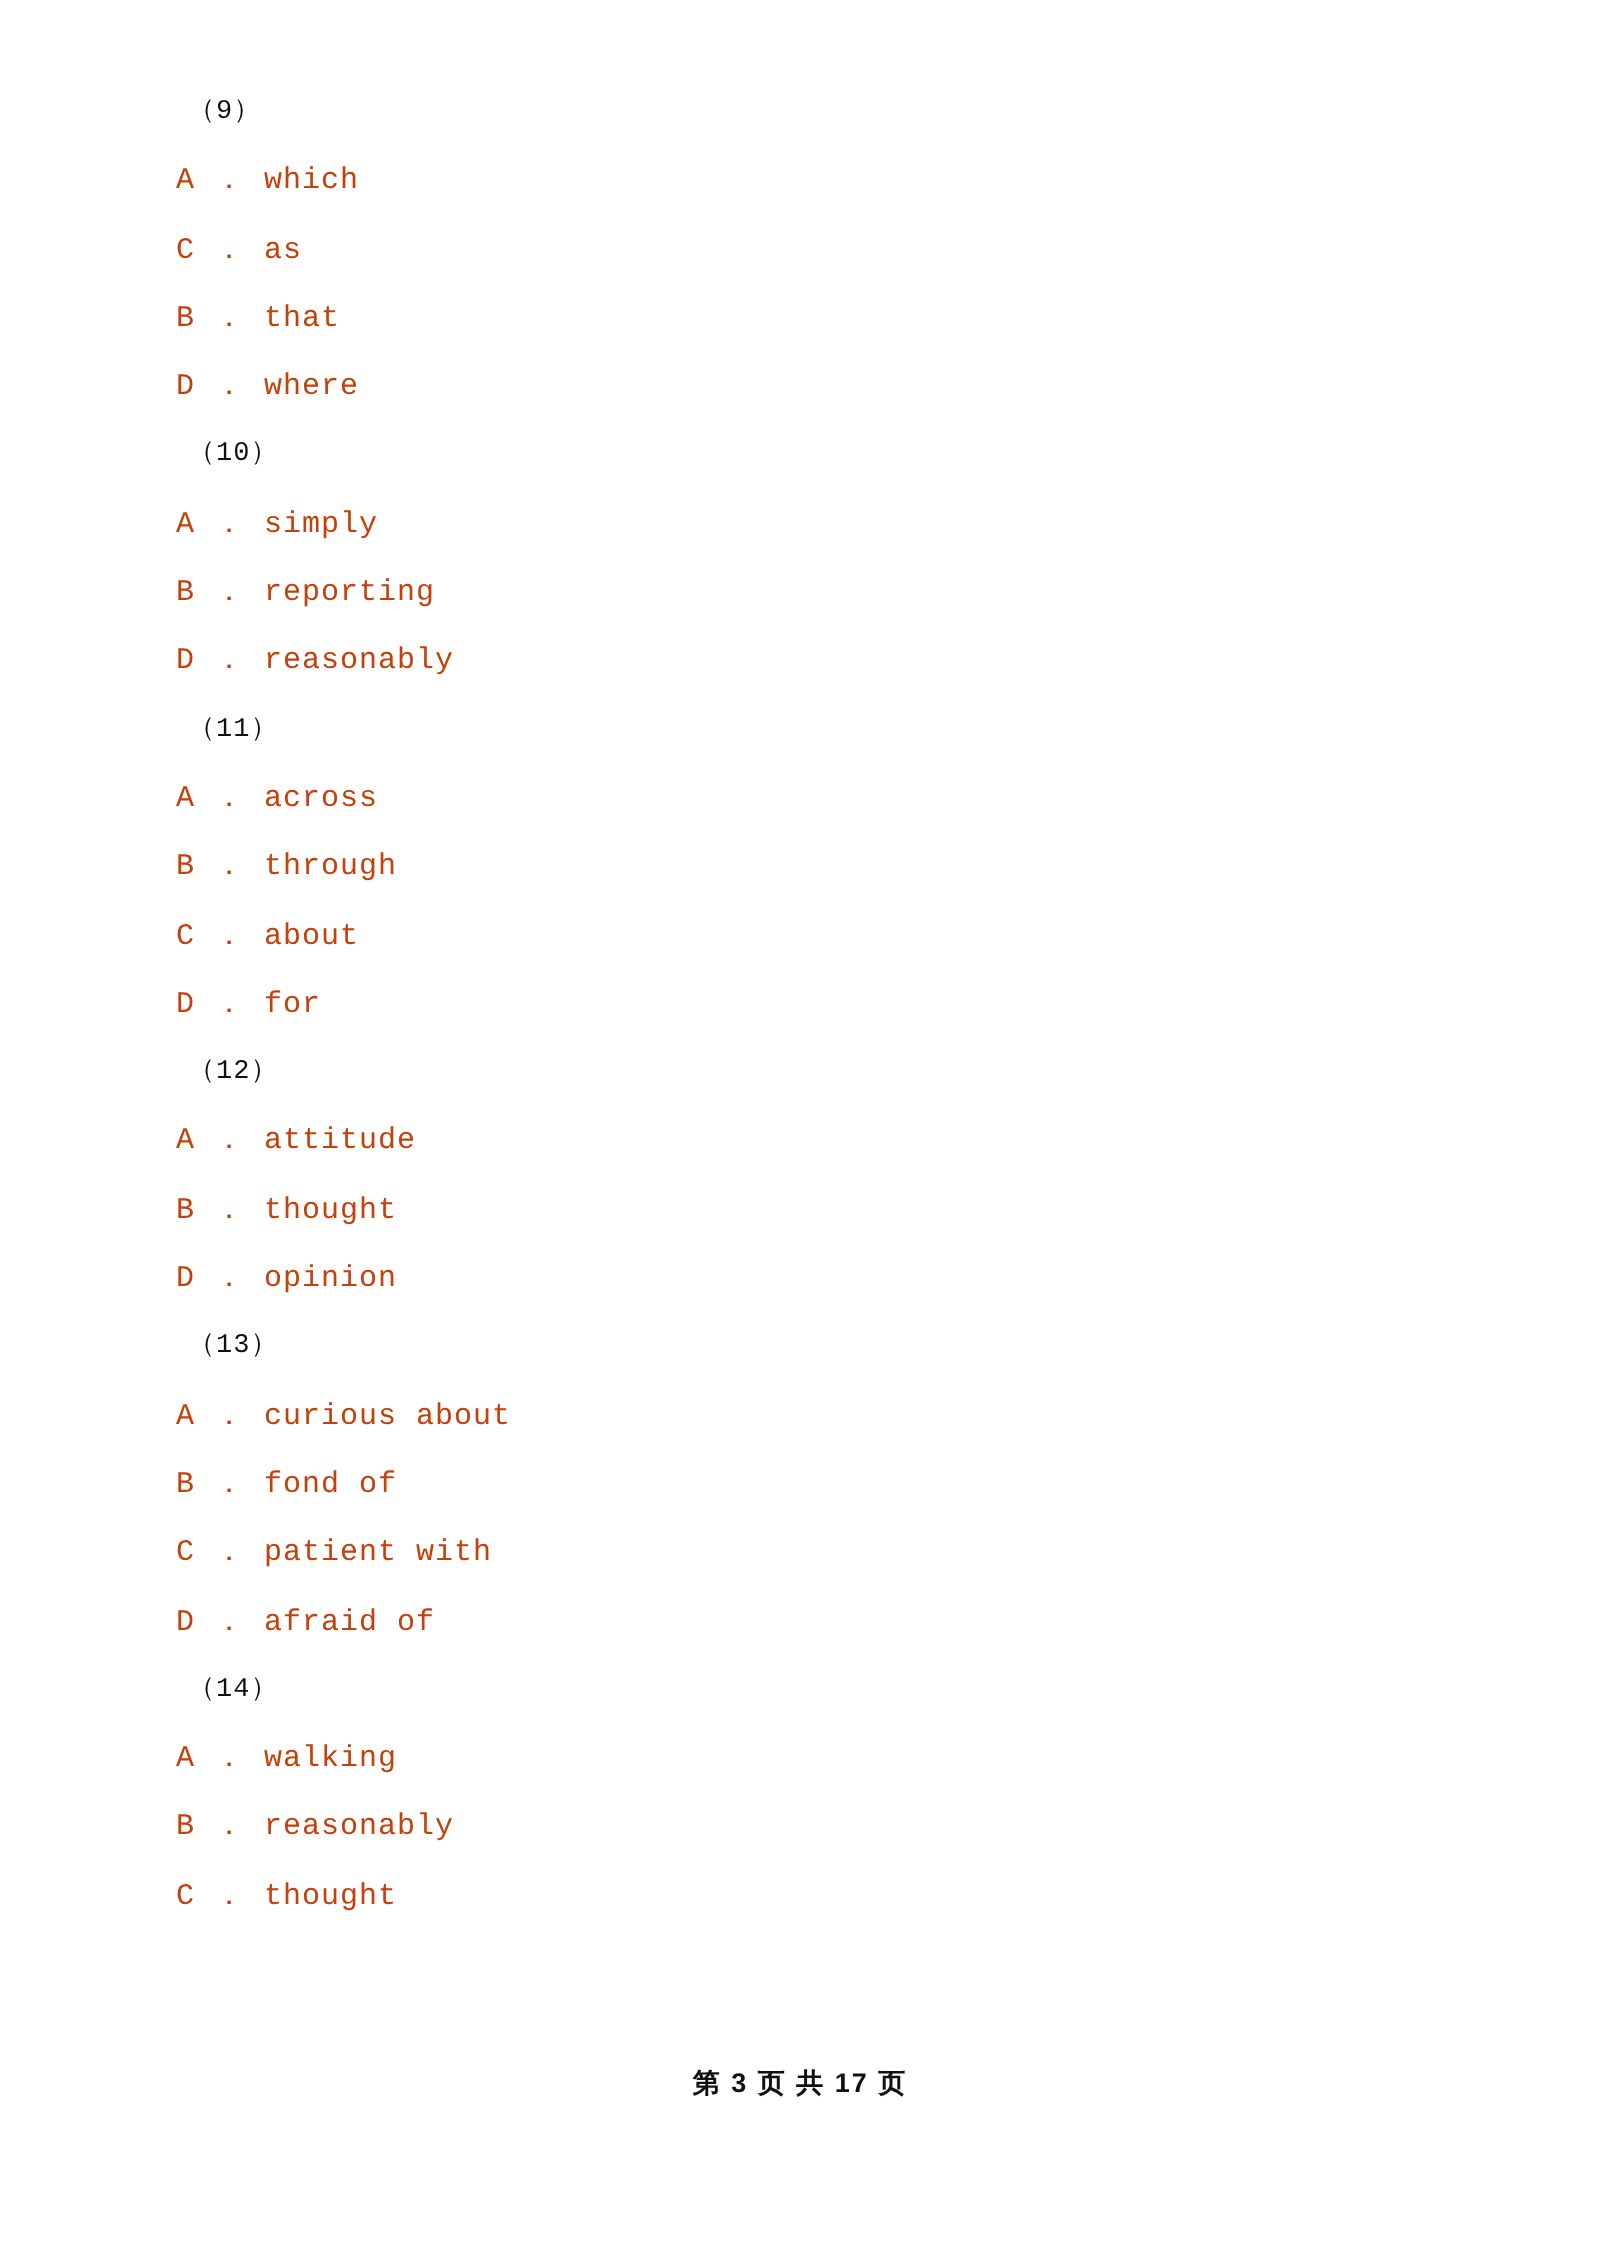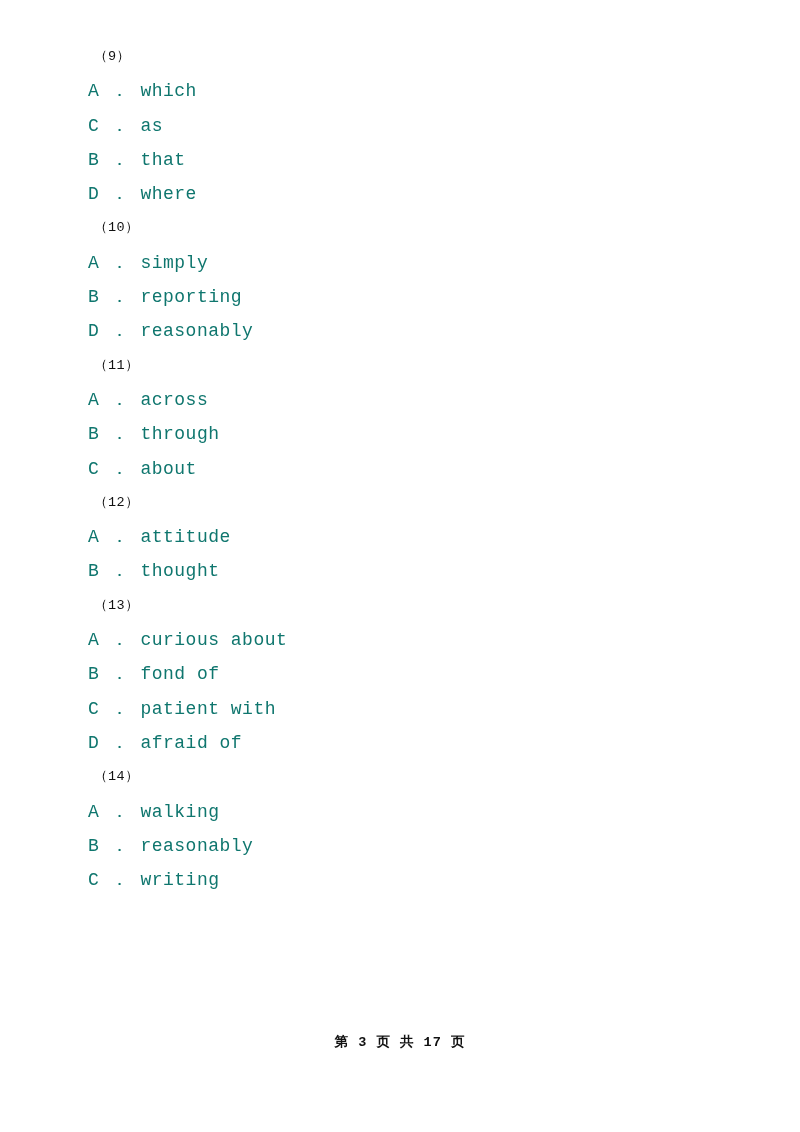--- a/index.html
+++ b/index.html
@@ -29,36 +29,36 @@
   }
   .qnum {
     font-size: 13.5px;
     line-height: 34.3px;
     letter-spacing: 0.5px;
     color: #111111;
     padding-left: 6px;
     white-space: pre;
   }
   .opt {
-    font-size: 18px;
+    font-size: 15px;
     line-height: 34.3px;
     letter-spacing: 0.5px;
-    color: #0f766e;
+    color: #c2410c;
     white-space: pre;
   }
   .footer {
     position: absolute;
     left: 0;
     top: 1033px;
     width: 800px;
     text-align: center;
     font-size: 13.5px;
     letter-spacing: 1px;
     color: #111111;
-    font-family: Liberation Mono, monospace;
+    font-family: Liberation Sans, sans-serif;
     font-weight: bold;
     white-space: pre;
   }
 </style>
 </head>
 <body>
 
 <div id="page">
   <div class="content">
 
@@ -70,32 +70,34 @@
 
     <div class="qnum">（10）</div>
     <div class="opt">A ． simply</div>
     <div class="opt">B ． reporting</div>
     <div class="opt">D ． reasonably</div>
 
     <div class="qnum">（11）</div>
     <div class="opt">A ． across</div>
     <div class="opt">B ． through</div>
     <div class="opt">C ． about</div>
+    <div class="opt">D ． for</div>
 
     <div class="qnum">（12）</div>
     <div class="opt">A ． attitude</div>
     <div class="opt">B ． thought</div>
+    <div class="opt">D ． opinion</div>
 
     <div class="qnum">（13）</div>
     <div class="opt">A ． curious about</div>
     <div class="opt">B ． fond of</div>
     <div class="opt">C ． patient with</div>
     <div class="opt">D ． afraid of</div>
 
     <div class="qnum">（14）</div>
     <div class="opt">A ． walking</div>
     <div class="opt">B ． reasonably</div>
-    <div class="opt">C ． writing</div>
+    <div class="opt">C ． thought</div>
 
   </div>
 
   <div class="footer">第 3 页 共 17 页</div>
 </div>
 
 </body></html>

